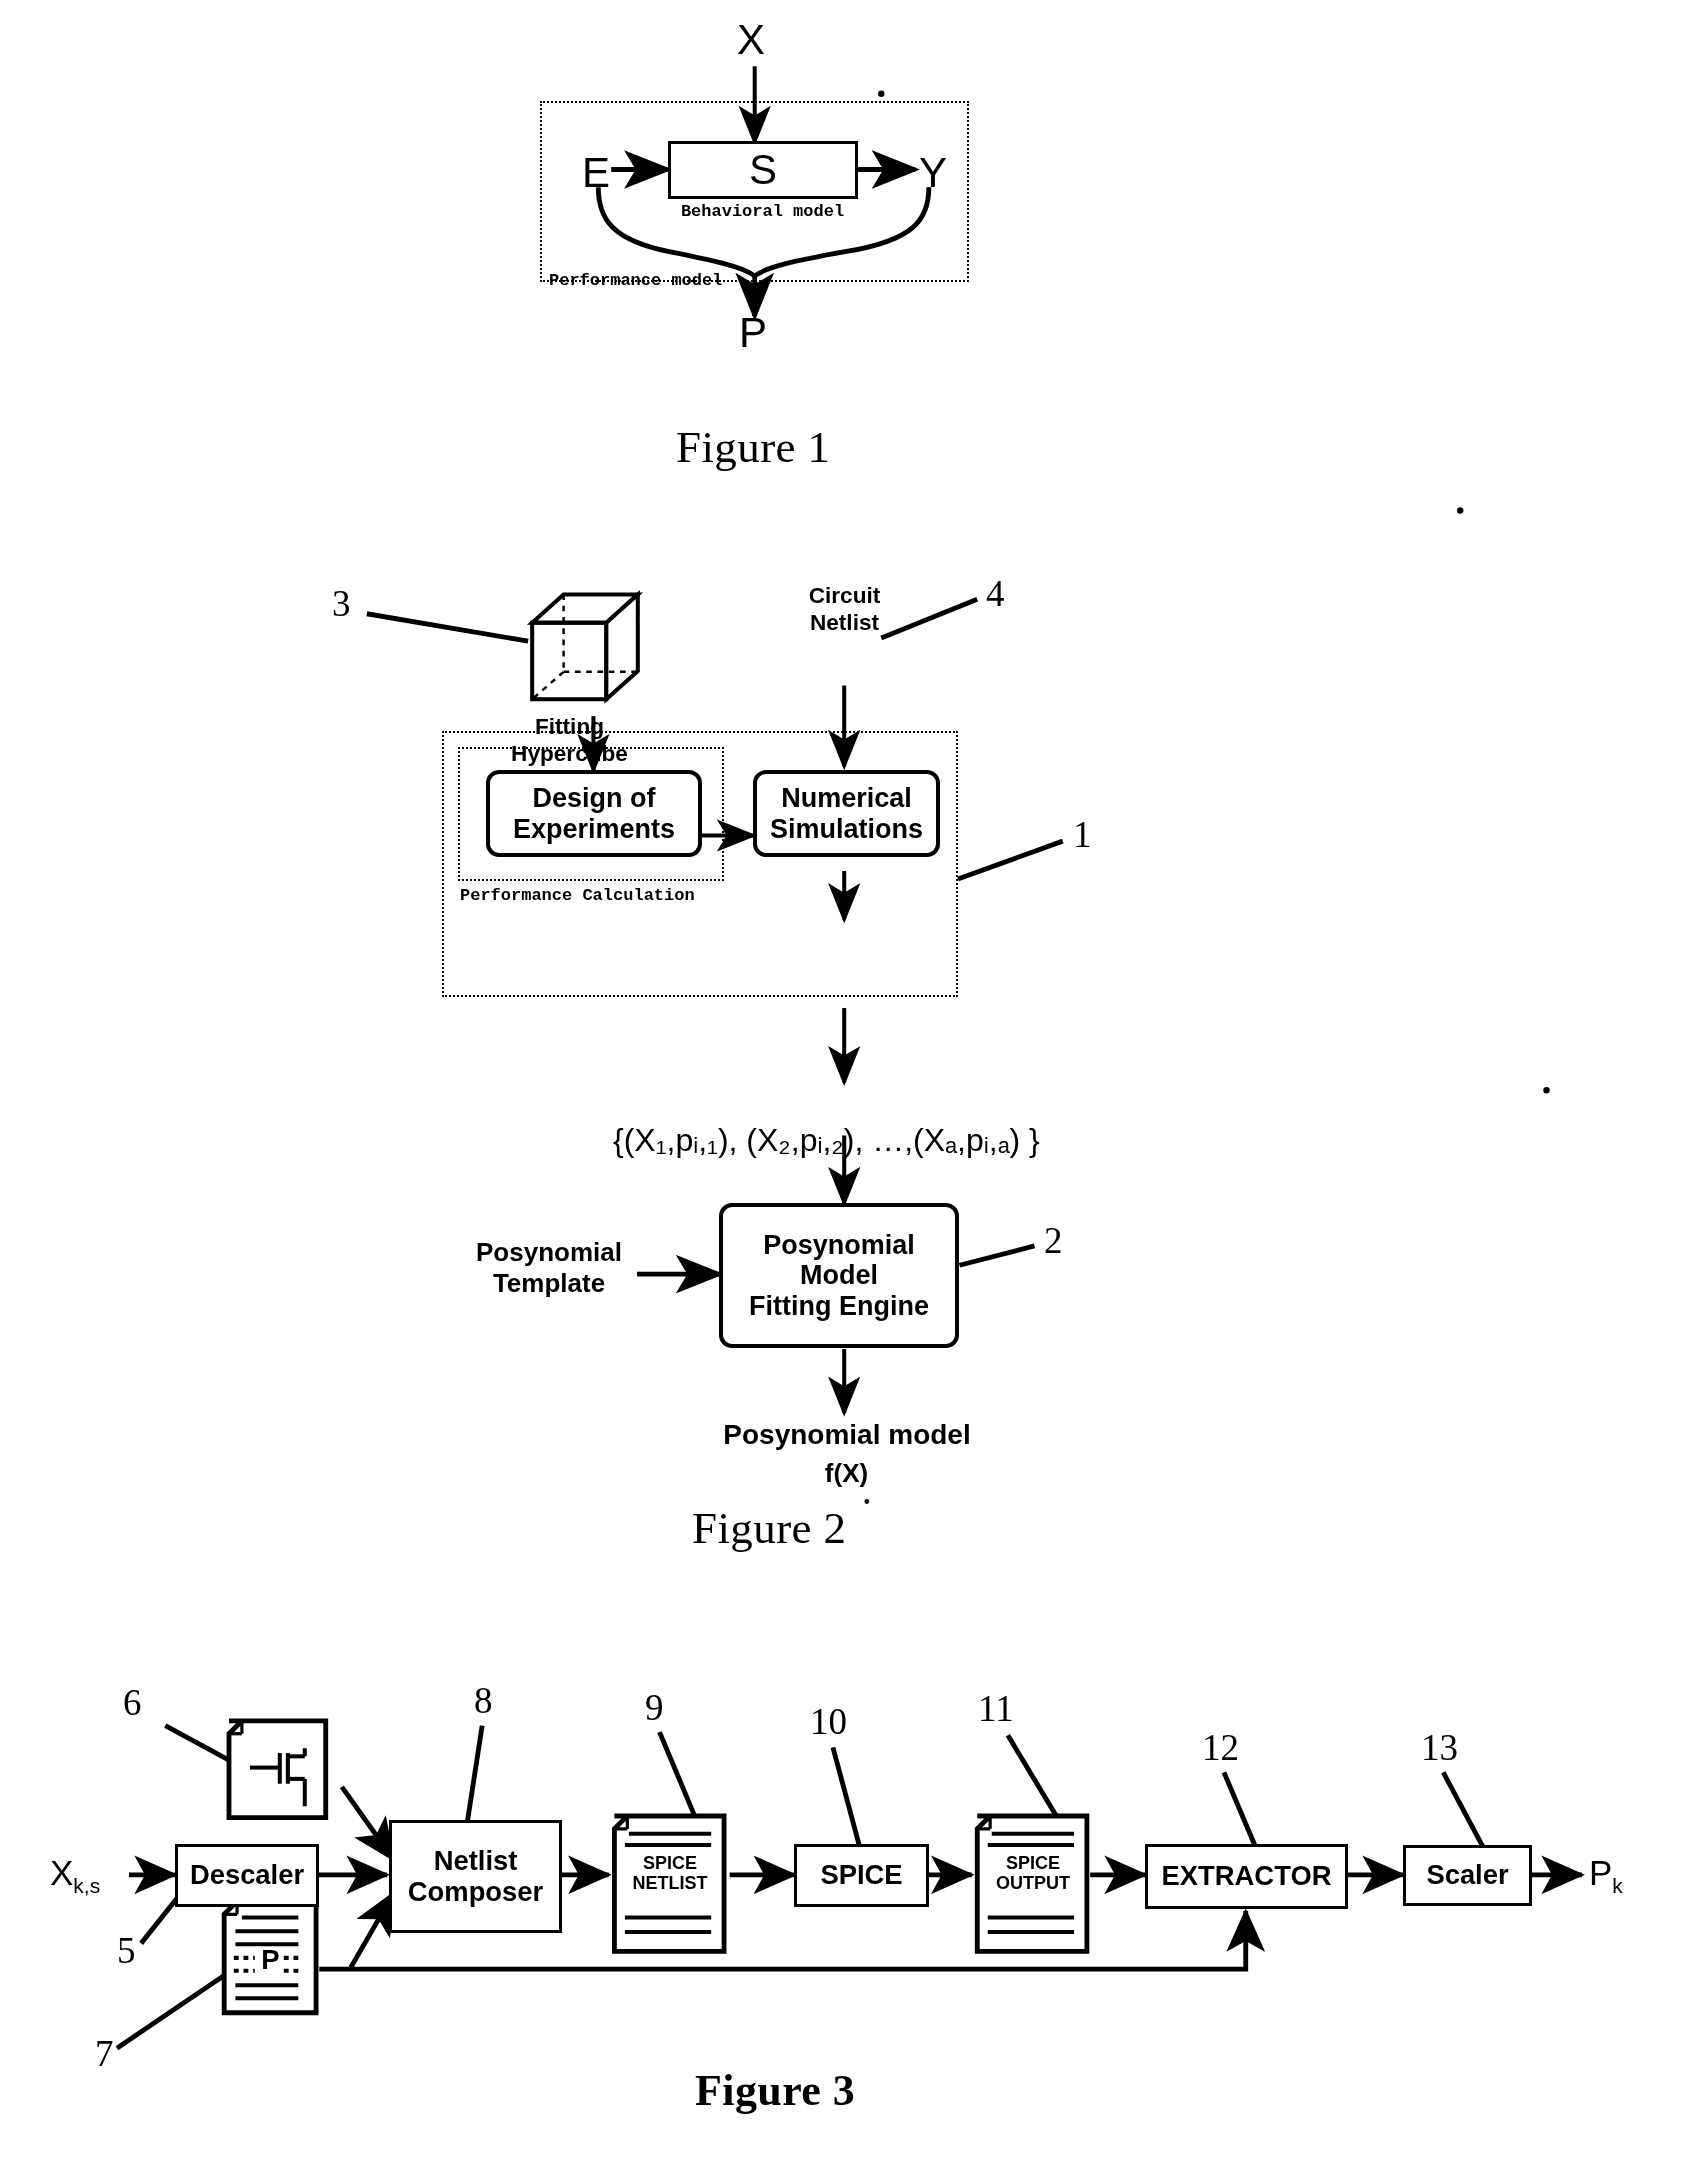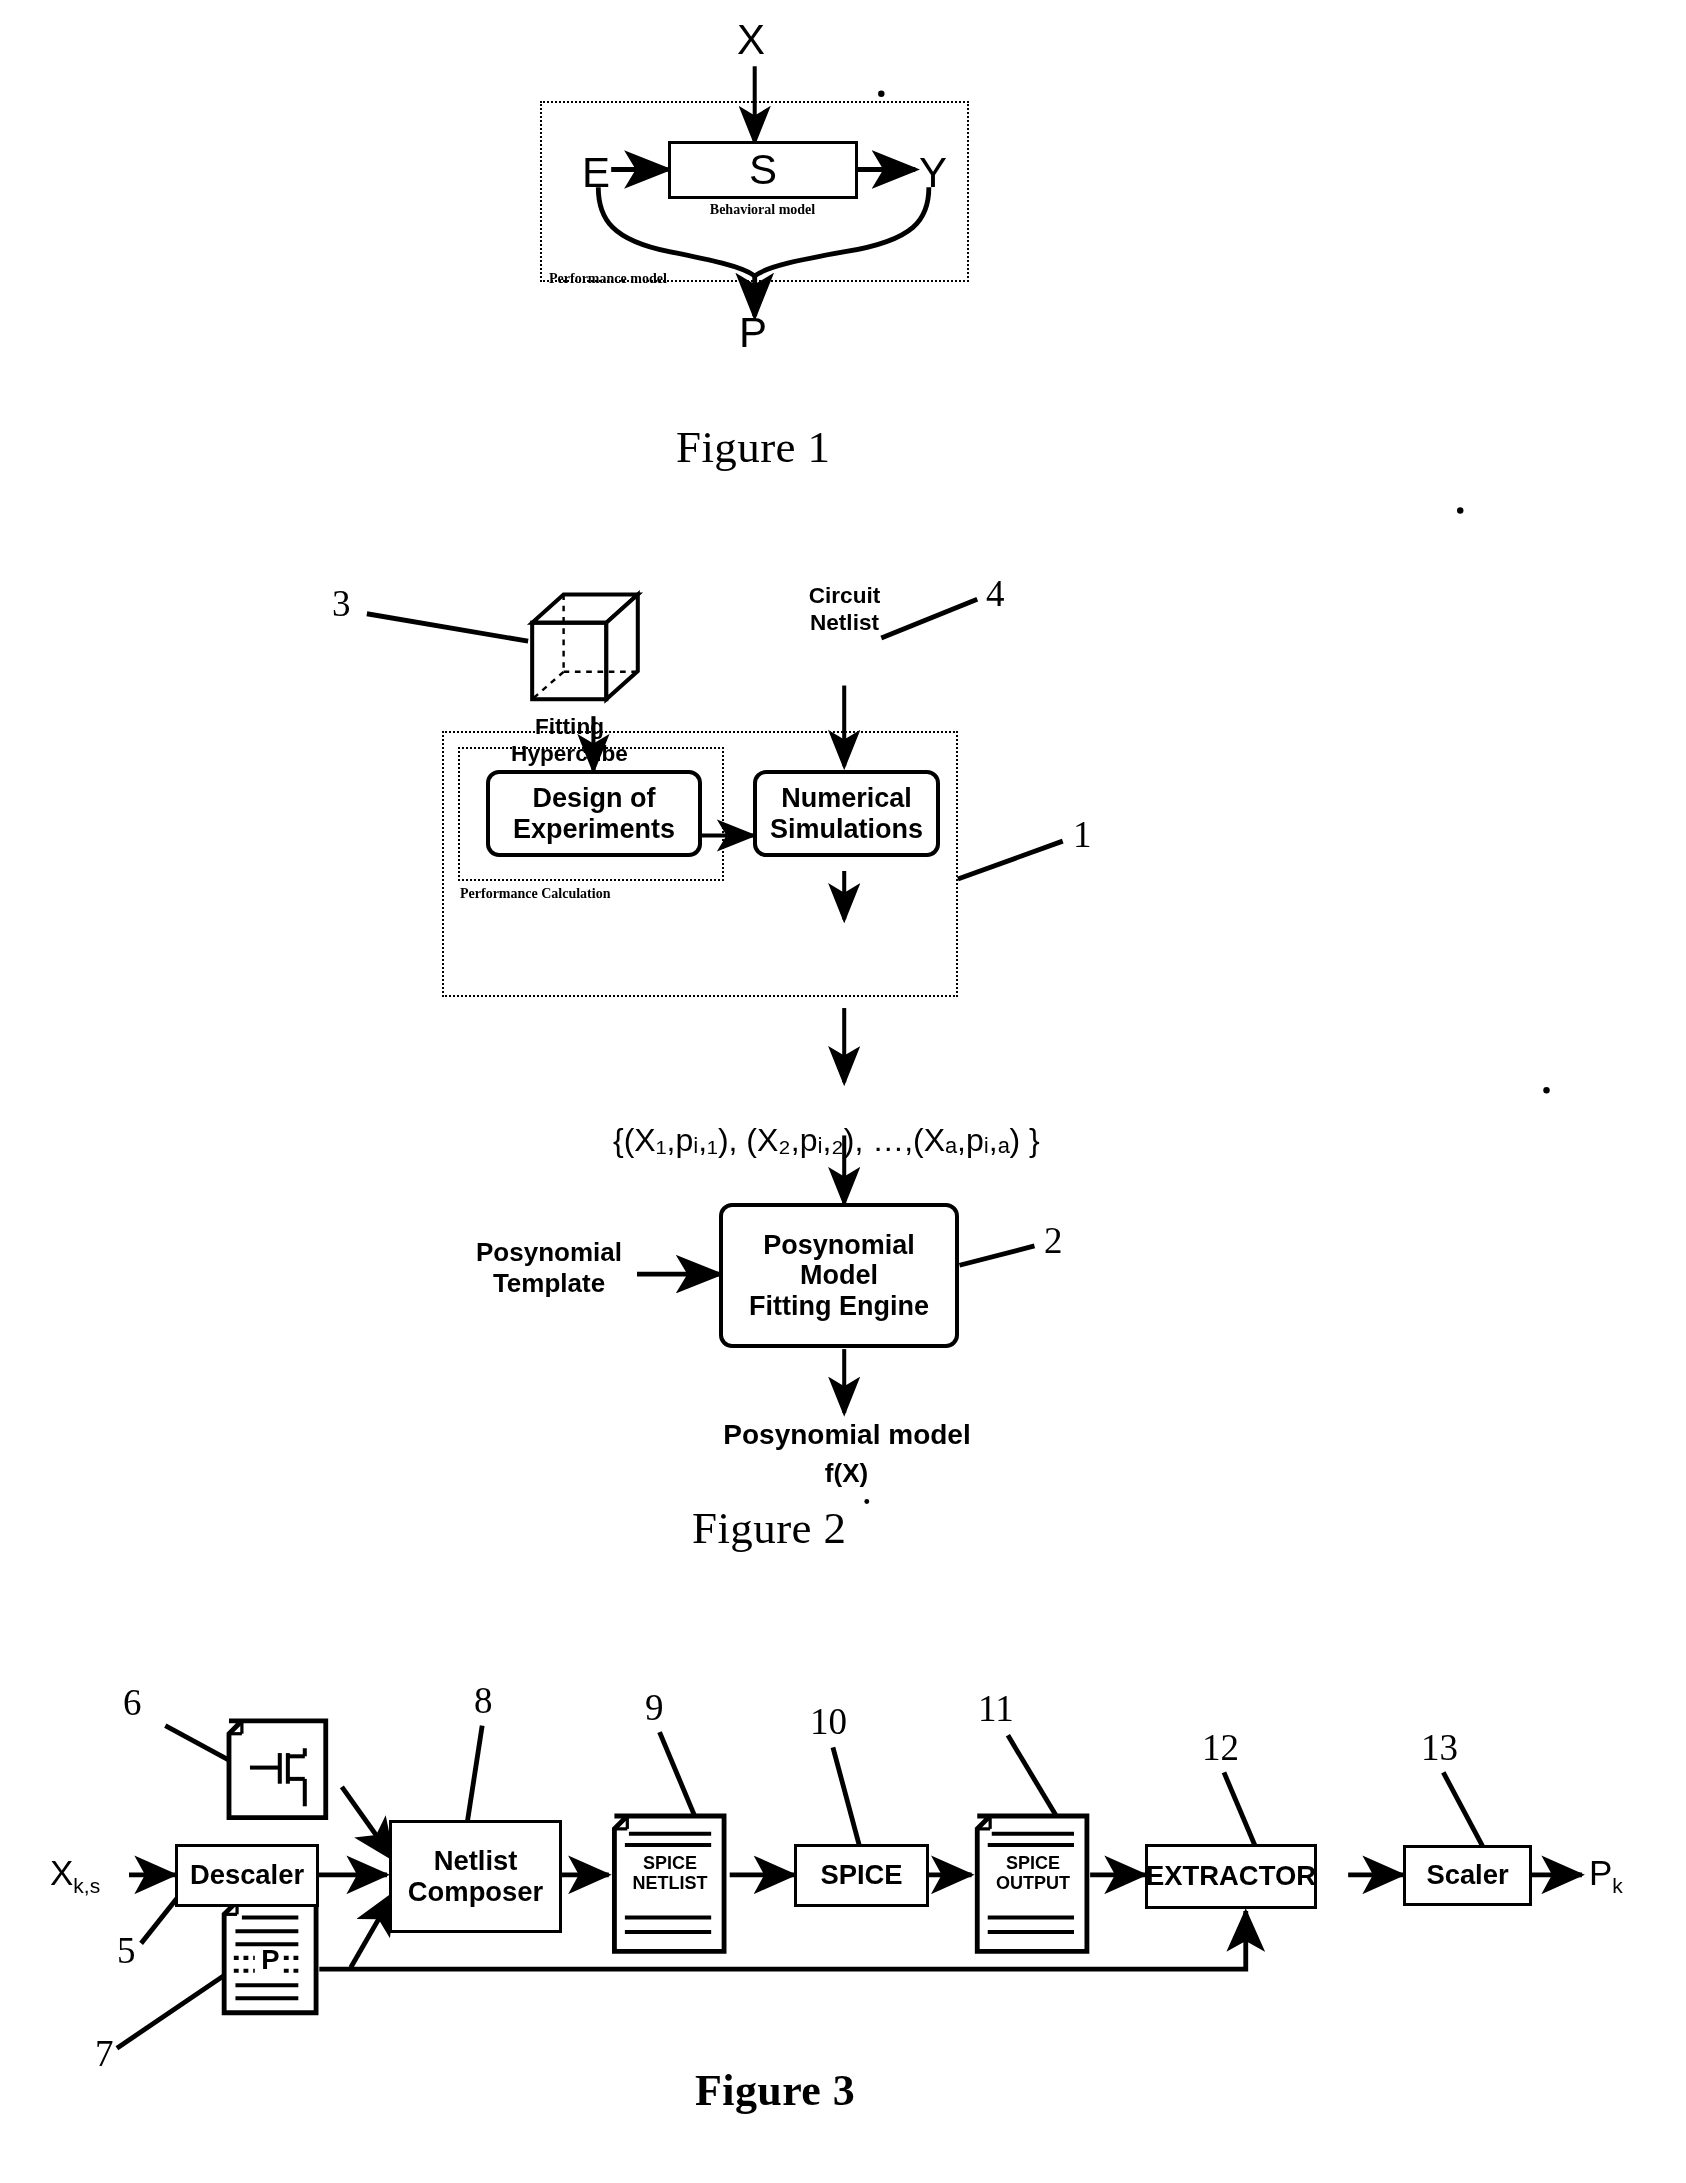--- a/index.html
+++ b/index.html
@@ -49,23 +49,23 @@
     font-family: "Liberation Serif", serif;
     font-size: 37px;
     font-weight: 400;
   }
   .big-letter {
     font-family: "Liberation Sans", sans-serif;
     font-size: 42px;
     font-weight: 500;
   }
   .small-cap {
-    font-family: Liberation Serif, serif;
+    font-family: Liberation Mono, monospace;
     font-weight: bold;
-    font-size: 14px;
+    font-size: 17px;
     letter-spacing: 0px;
   }
   .plain-lbl {
     font-family: "Liberation Sans", sans-serif;
     font-weight: bold;
     font-size: 22.6px;
     text-align: center;
     line-height: 1.2;
     white-space: pre-line;
   }
@@ -459,21 +459,21 @@
   <div class="abs doc-text" style="left:615px; top:1853px; width:110px;">SPICE
 NETLIST</div>
 
   <div class="sq-box" style="left:794px; top:1844px; width:135px; height:63px;">
     <span class="blk-label" style="font-size:27.4px;">SPICE</span>
   </div>
 
   <div class="abs doc-text" style="left:978px; top:1853px; width:110px;">SPICE
 OUTPUT</div>
 
-  <div class="sq-box" style="left:1145px; top:1844px; width:172px; height:65px;">
+  <div class="sq-box" style="left:1145px; top:1844px; width:203px; height:65px;">
     <span class="blk-label" style="font-size:27.4px;">EXTRACTOR</span>
   </div>
 
   <div class="sq-box" style="left:1403px; top:1845px; width:129px; height:61px;">
     <span class="blk-label" style="font-size:27.4px;">Scaler</span>
   </div>
 
   <div class="abs doc-text" style="left:247px; top:1945px; width:47px; font-size:27.4px;">P</div>
 
   <div class="abs sub-var" style="left:1589px; top:1853px;">

